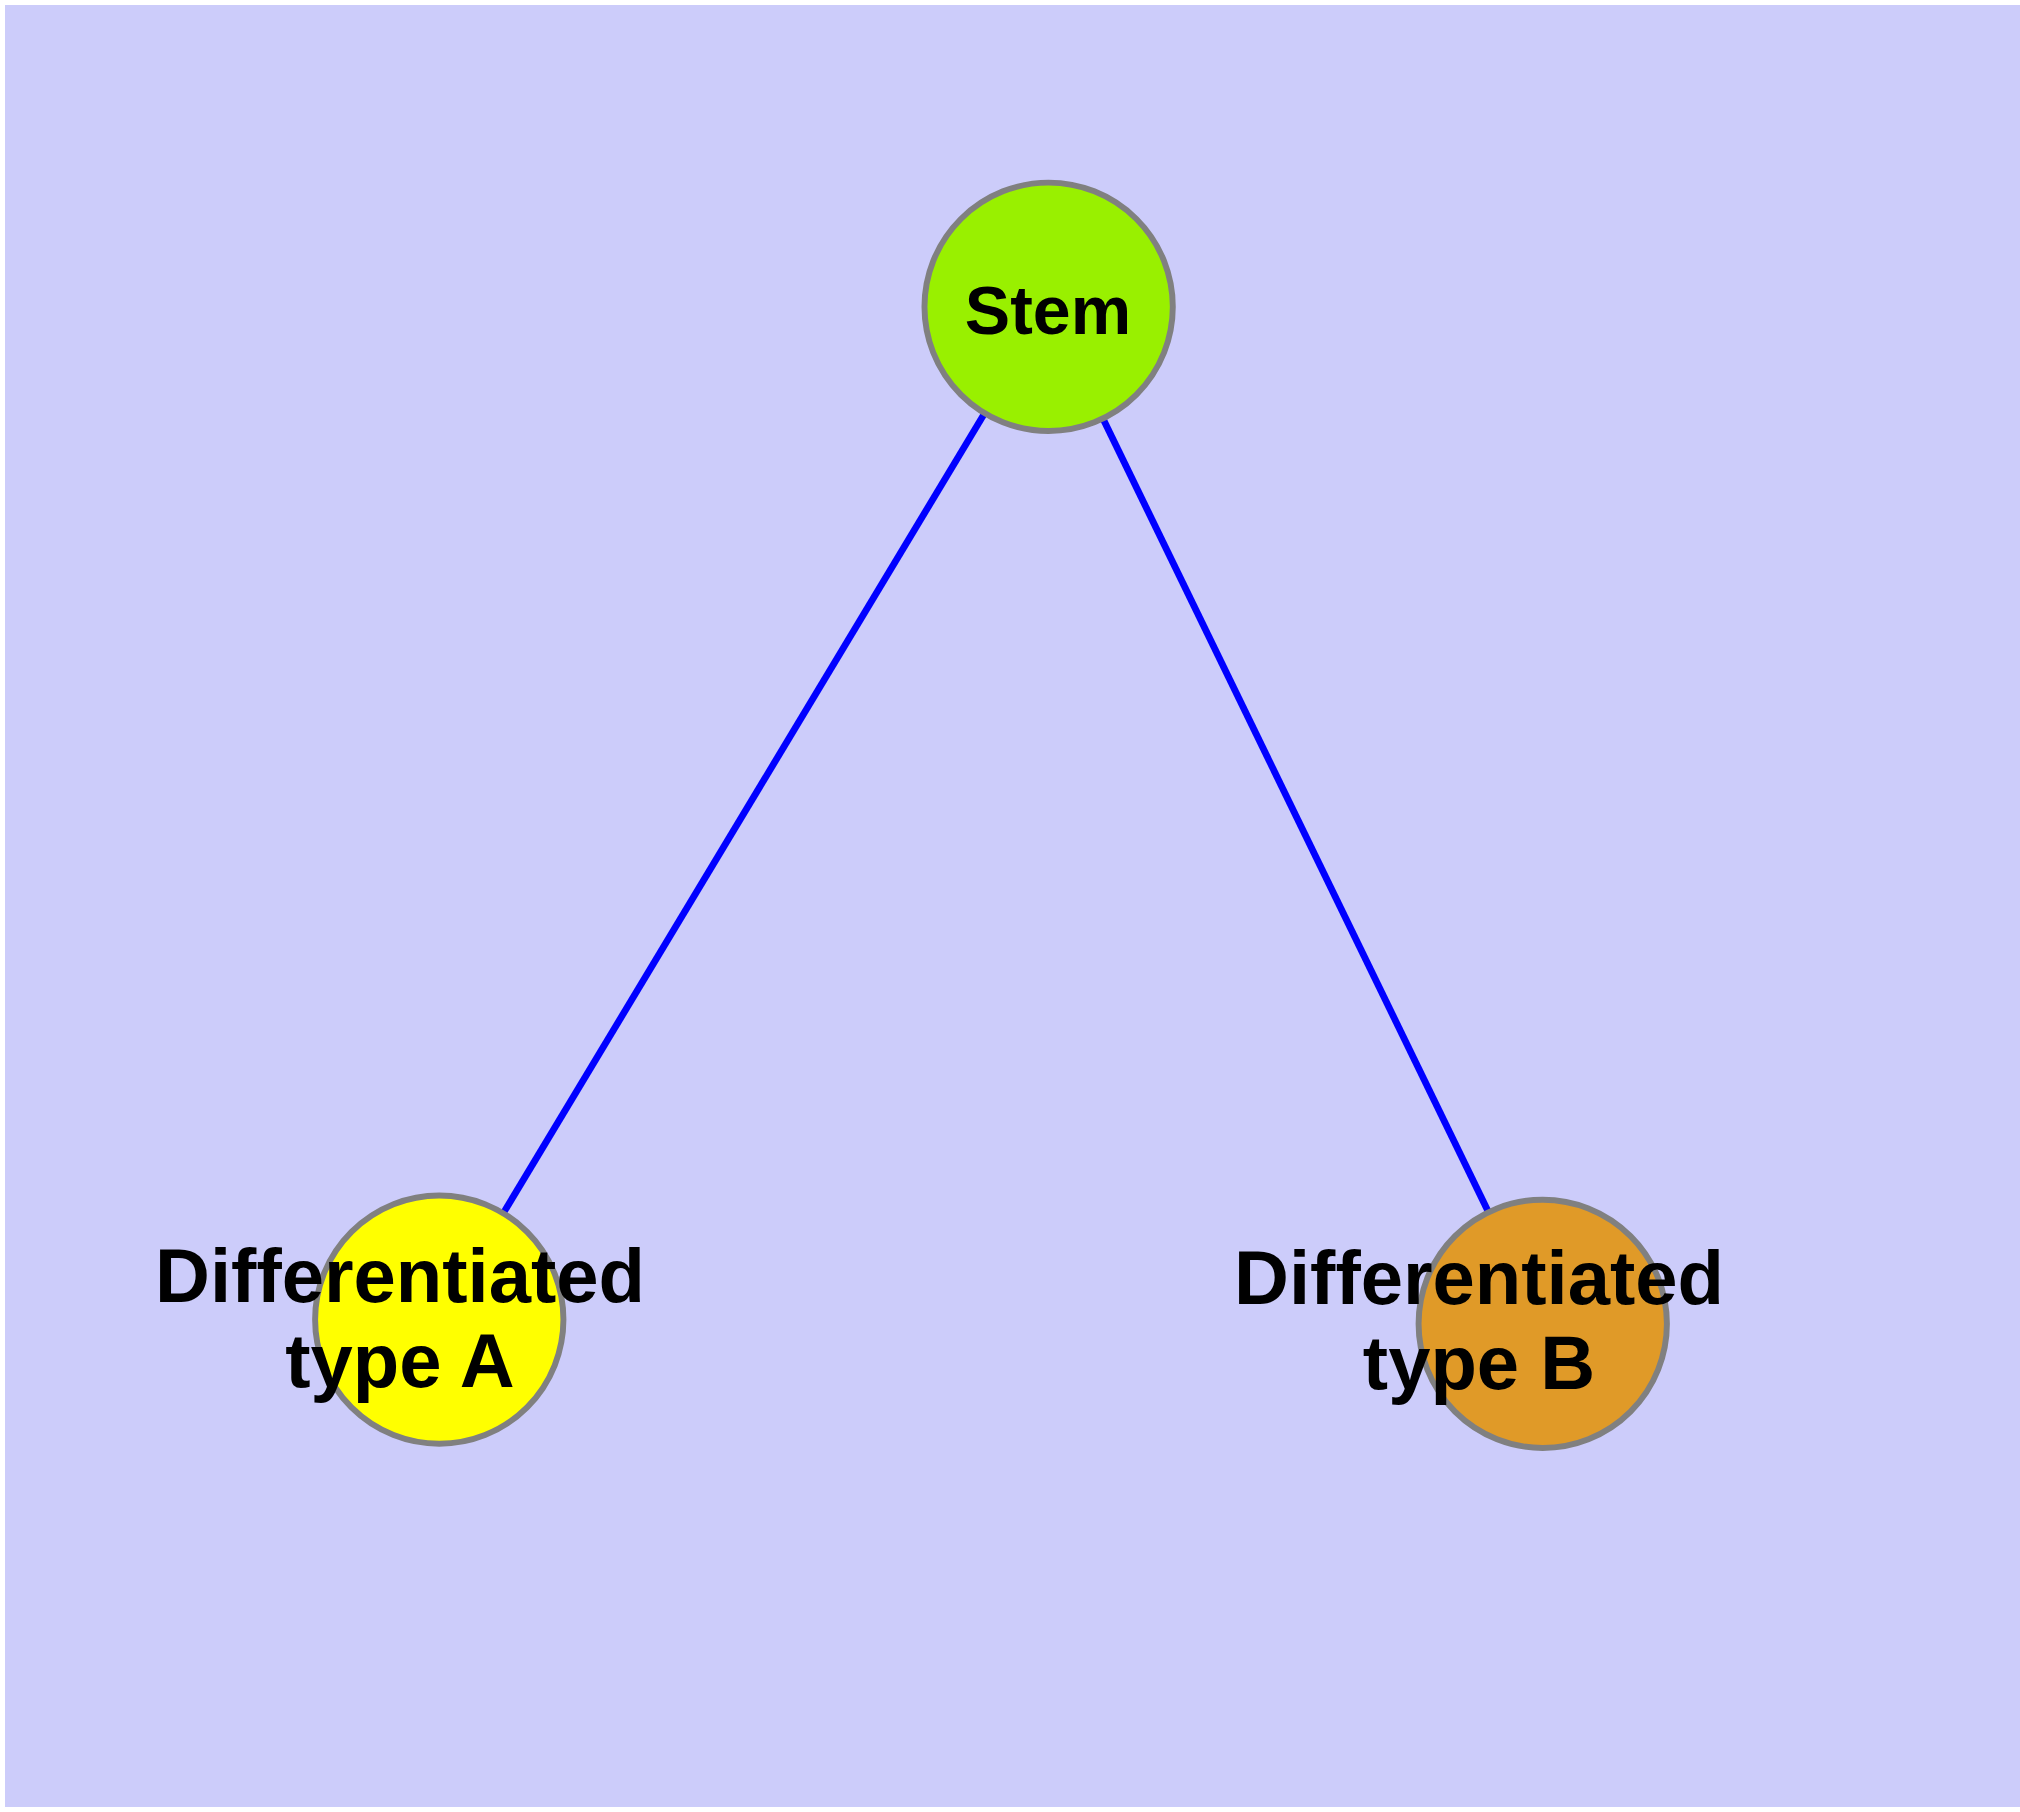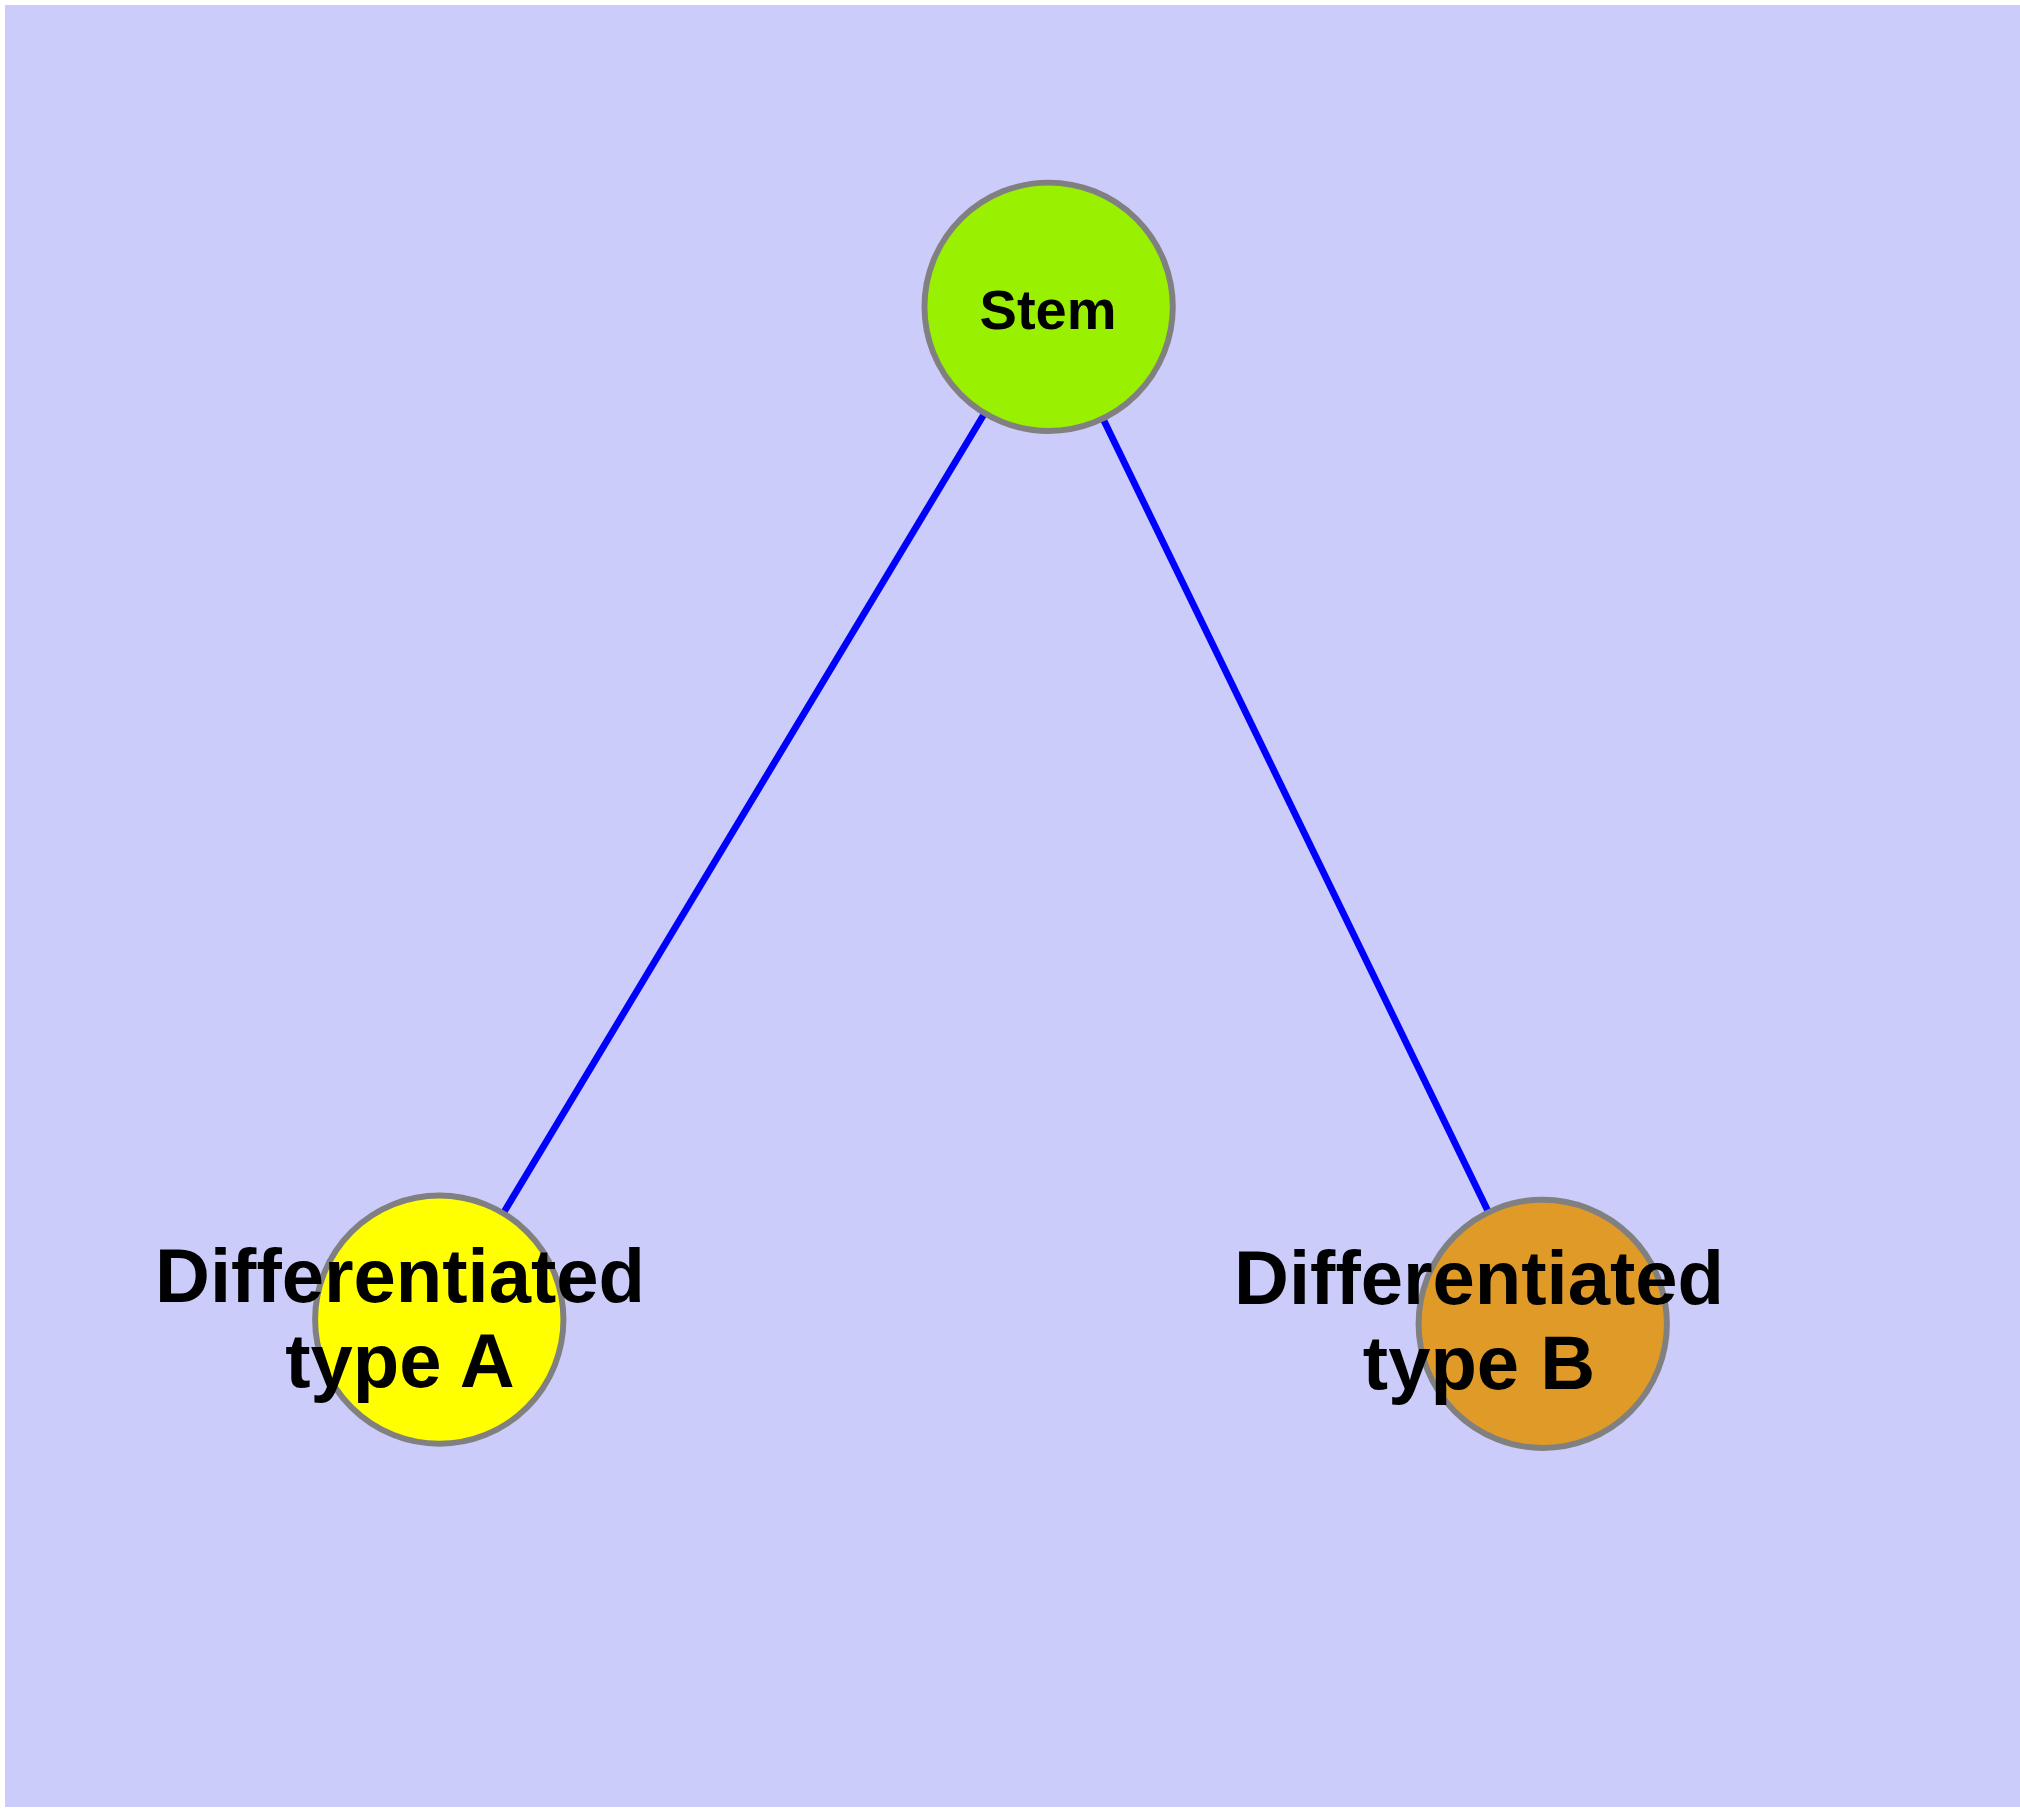--- a/index.html
+++ b/index.html
@@ -70,21 +70,21 @@
       <line x1="1237" y1="362" x2="1820" y2="1562" stroke="#0000ff" stroke-width="8" stroke-linecap="butt"></line>
     </g>
 
     <g>
       <circle cx="1237" cy="362" r="146.5" fill="#99f000" stroke="#808080" stroke-width="7"></circle>
       <circle cx="518" cy="1557" r="146.5" fill="#ffff00" stroke="#808080" stroke-width="7"></circle>
       <circle cx="1820" cy="1562" r="146.5" fill="#e09a28" stroke="#808080" stroke-width="7"></circle>
     </g>
   </svg>
 
-  <div class="node-label" id="label-stem" style="left: 1048px; top: 310px; font-size: 56px;">Stem</div>
+  <div class="node-label" id="label-stem" style="left: 1048px; top: 310px; font-size: 68px;">Stem</div>
 
   <div class="node-label" id="label-type-a" style="left: 400px; top: 1318px; font-size: 76px;">Differentiated
 type A</div>
 
   <div class="node-label" id="label-type-b" style="left: 1479px; top: 1320px; font-size: 76px;">Differentiated
 type B</div>
 
 </div>
 
 

